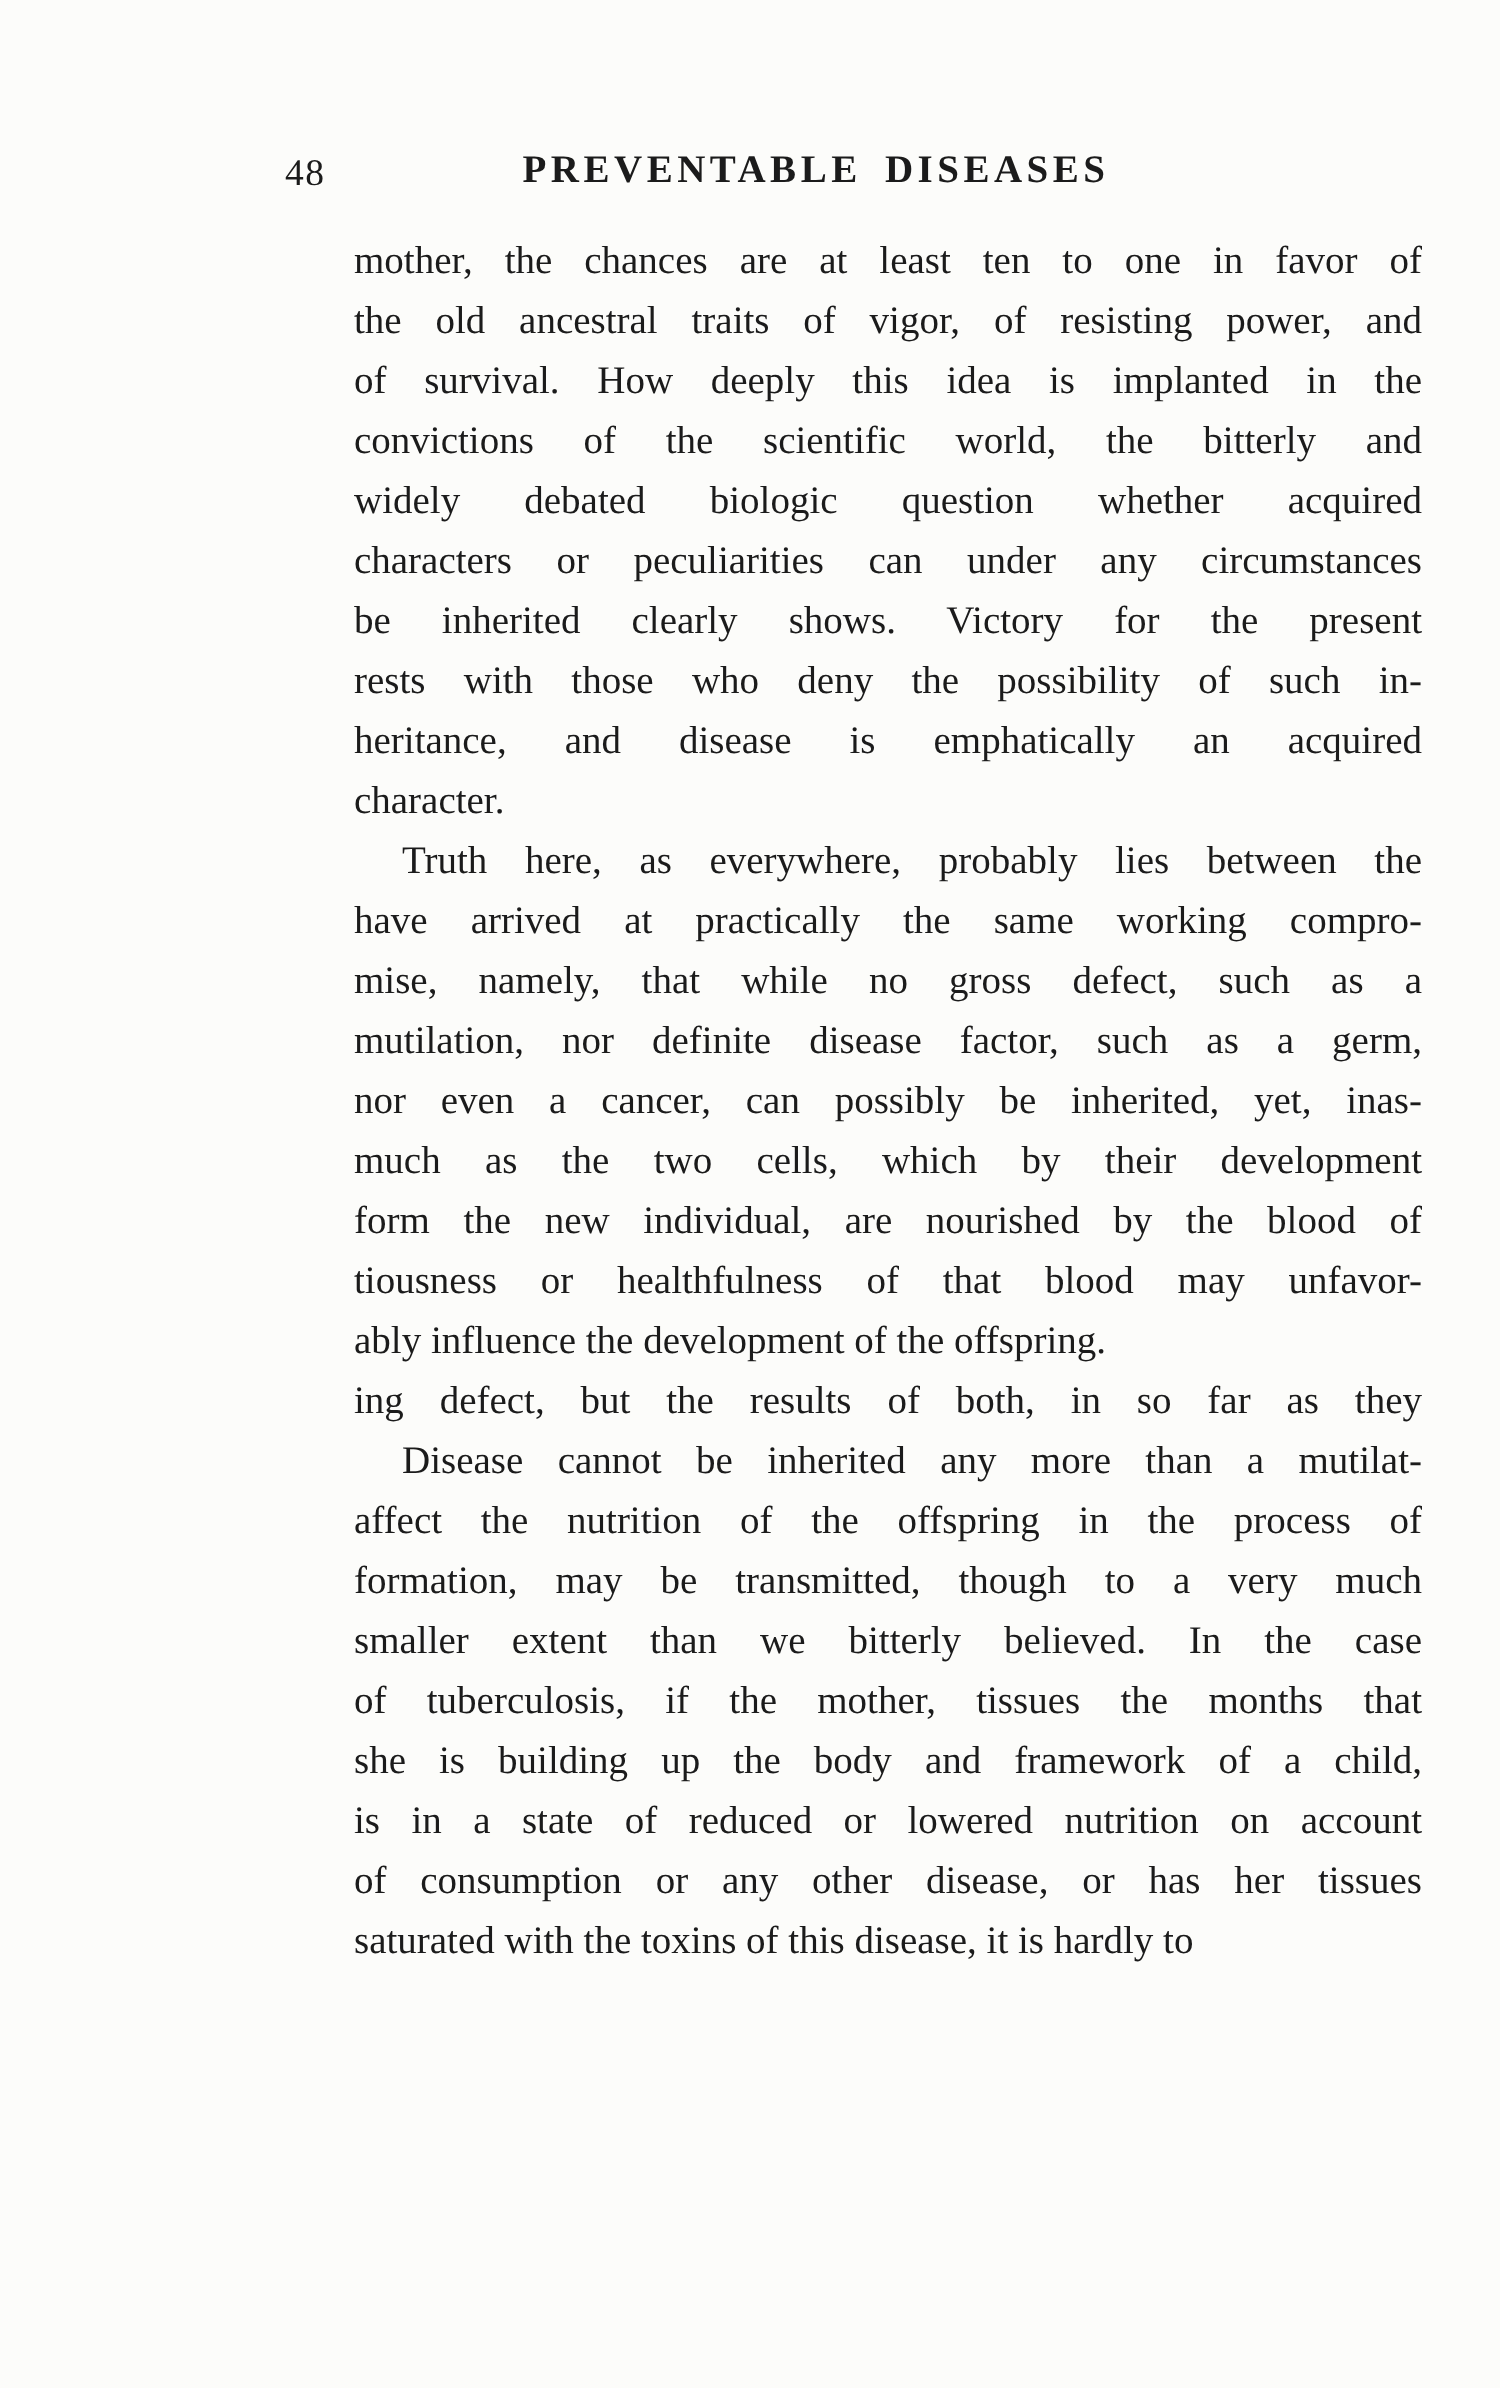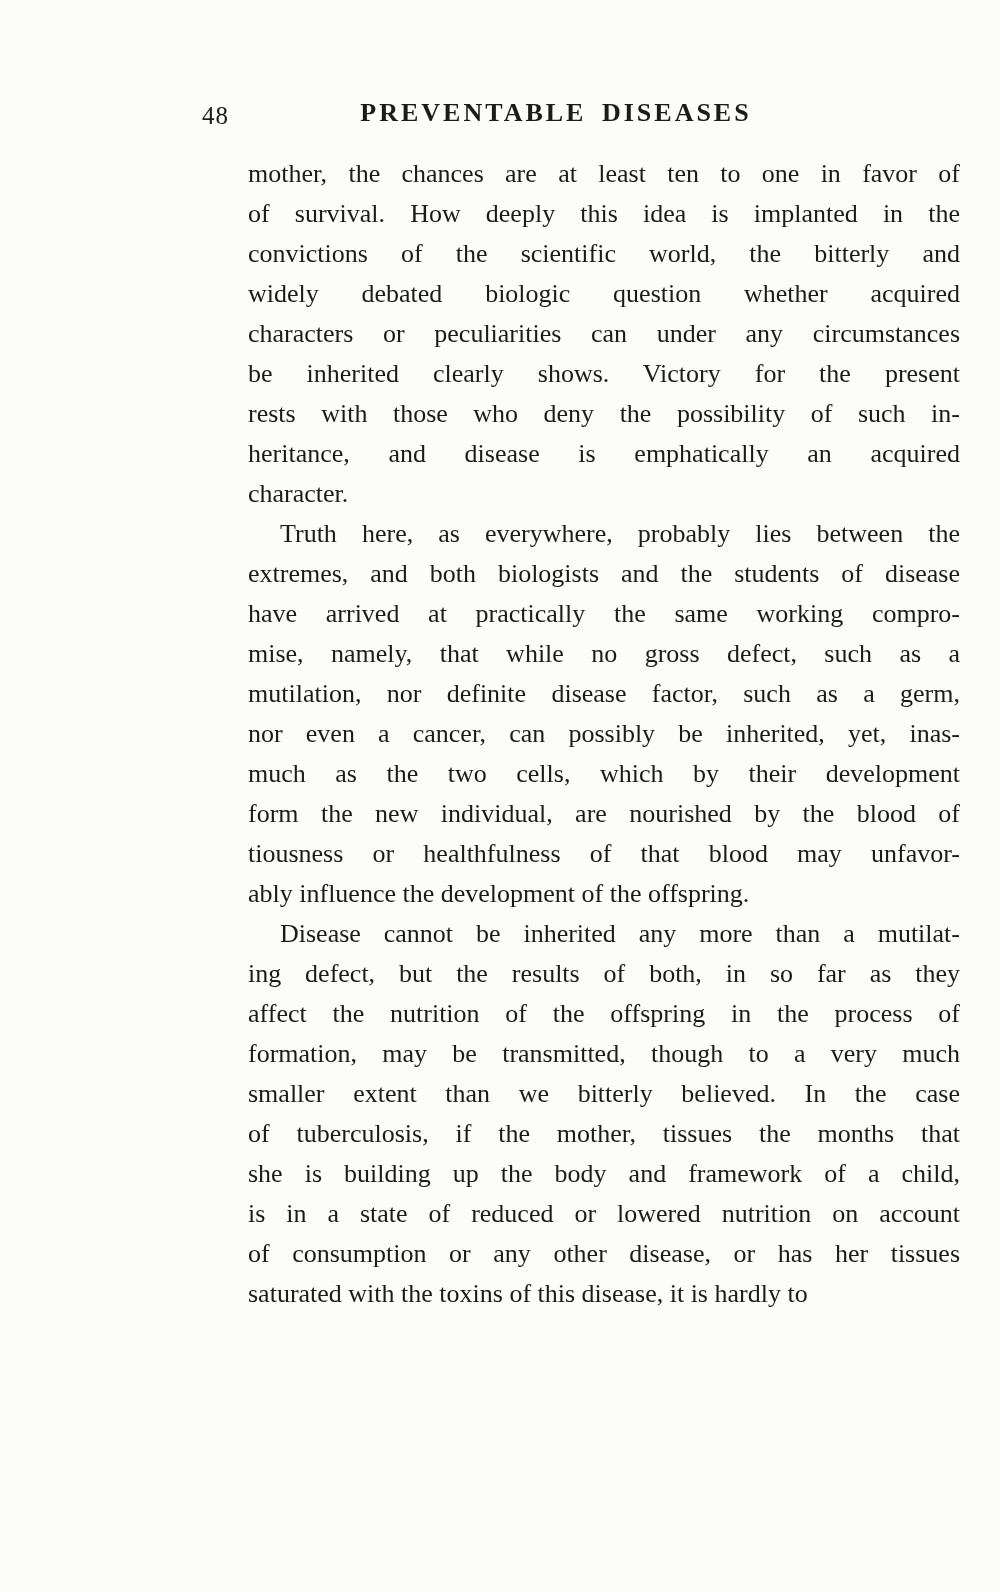--- a/index.html
+++ b/index.html
@@ -10,21 +10,21 @@
     width: 1000px;
     height: 1592px;
     background: #fcfcfa;
     font-family: "Liberation Serif", "DejaVu Serif", serif;
     color: #1b1b1b;
     position: relative;
     overflow: hidden;
   }
   .scan-page {
     position: absolute;
-    left: 200px;
+    left: 188px;
     top: 98px;
     width: 712px;
   }
   .header-row {
     position: relative;
     height: 42px;
     margin-bottom: 14px;
   }
   .page-number {
     position: absolute;
@@ -68,44 +68,44 @@
 <body>
 
 <div class="scan-page">
   <div class="header-row">
     <span class="page-number">48</span>
     <span class="running-title">PREVENTABLE DISEASES</span>
   </div>
   <div class="body-text">
       <div class="paragraph">
         <div class="line first">mother, the chances are at least ten to one in favor of</div>
+        <div class="line">the old ancestral traits of vigor, of resisting power, and</div>
         <div class="line">of survival. How deeply this idea is implanted in the</div>
         <div class="line">convictions of the scientific world, the bitterly and</div>
         <div class="line">widely debated biologic question whether acquired</div>
         <div class="line">characters or peculiarities can under any circumstances</div>
         <div class="line">be inherited clearly shows. Victory for the present</div>
         <div class="line">rests with those who deny the possibility of such in-</div>
         <div class="line">heritance, and disease is emphatically an acquired</div>
         <div class="line last">character.</div>
       </div>
       <div class="paragraph indent">
         <div class="line first">Truth here, as everywhere, probably lies between the</div>
-        <div class="line">extremes, and both biologists and the students of disease</div>
         <div class="line">have arrived at practically the same working compro-</div>
         <div class="line">mise, namely, that while no gross defect, such as a</div>
         <div class="line">mutilation, nor definite disease factor, such as a germ,</div>
         <div class="line">nor even a cancer, can possibly be inherited, yet, inas-</div>
         <div class="line">much as the two cells, which by their development</div>
         <div class="line">form the new individual, are nourished by the blood of</div>
         <div class="line">tiousness or healthfulness of that blood may unfavor-</div>
         <div class="line last">ably influence the development of the offspring.</div>
       </div>
       <div class="paragraph indent">
+        <div class="line">ing defect, but the results of both, in so far as they</div>
         <div class="line first">Disease cannot be inherited any more than a mutilat-</div>
-        <div class="line">ing defect, but the results of both, in so far as they</div>
         <div class="line">affect the nutrition of the offspring in the process of</div>
         <div class="line">formation, may be transmitted, though to a very much</div>
         <div class="line">smaller extent than we bitterly believed. In the case</div>
         <div class="line">of tuberculosis, if the mother, tissues the months that</div>
         <div class="line">she is building up the body and framework of a child,</div>
         <div class="line">is in a state of reduced or lowered nutrition on account</div>
         <div class="line">of consumption or any other disease, or has her tissues</div>
         <div class="line last">saturated with the toxins of this disease, it is hardly to</div>
       </div>
     </div>

